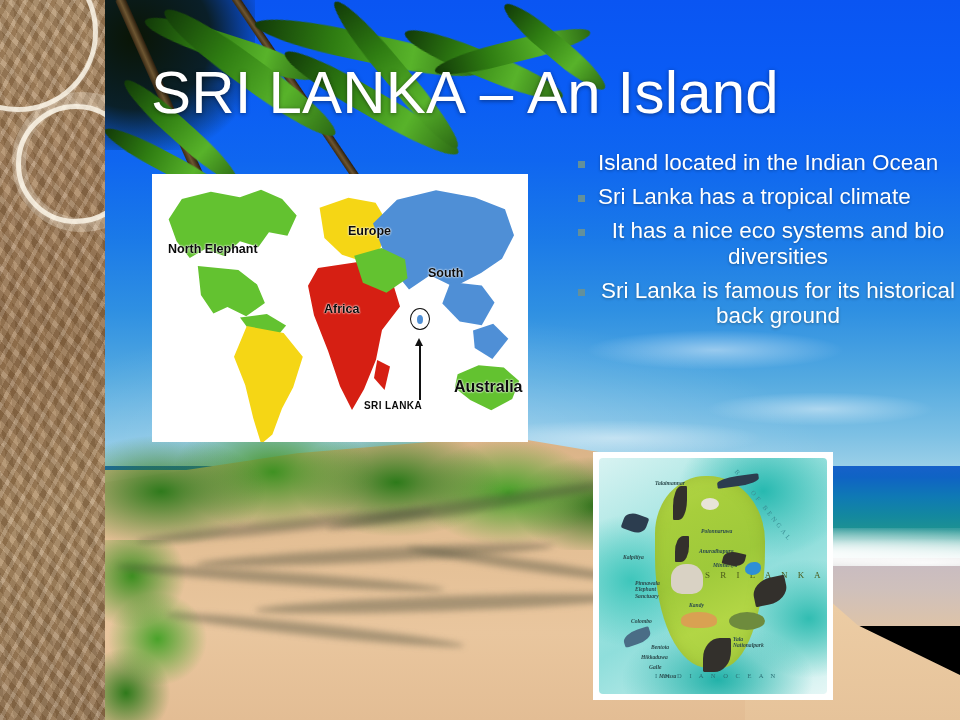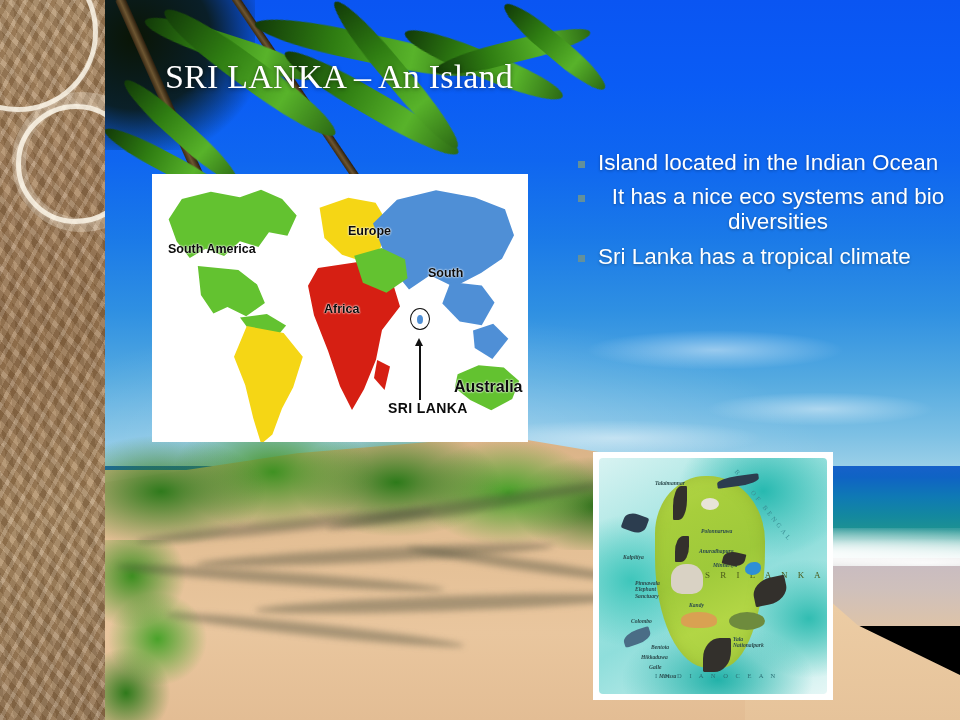--- a/index.html
+++ b/index.html
@@ -106,23 +106,23 @@
   .ring {
     position:absolute; border-radius:50%; border:5px solid rgba(255,250,238,.82);
     box-shadow:0 0 3px rgba(255,255,255,.35);
   }
   .ring-soft {
     position:absolute; border-radius:50%; border:14px solid rgba(255,248,232,.28);
   }
 
   
   .title {
-    position:absolute; left:165px; top:58px; width:700px;
-    font-size:34px; font-weight:400; color:#ffffff; letter-spacing:.2px;
-    font-family:Liberation Serif, serif;
+    position:absolute; left:151px; top:58px; width:700px;
+    font-size:60px; font-weight:400; color:#ffffff; letter-spacing:.2px;
+    font-family:Liberation Sans, sans-serif;
     text-shadow:0 1px 4px rgba(0,0,0,.45);
     white-space:nowrap;
   }
 
   
   .bullets { position:absolute; left:578px; top:150px; width:380px; }
   .bullet { display:flex; align-items:flex-start; margin-bottom:9px; }
   .bullet-mark {
     flex:0 0 auto; width:7px; height:7px; background:#63909b;
     margin-top:11px; margin-right:13px;
@@ -260,25 +260,29 @@
 
   <div class="title">SRI LANKA – An Island</div>
 
   <div class="bullets">
     <div class="bullet">
       <span class="bullet-mark"></span>
       <span class="bullet-text">Island located in the Indian Ocean</span>
     </div>
     <div class="bullet">
       <span class="bullet-mark"></span>
-      <span class="bullet-text">It has a nice eco systems and bio diversities</span>
+      <span class="bullet-text">Sri Lanka has a tropical climate</span>
     </div>
     <div class="bullet">
       <span class="bullet-mark"></span>
-      <span class="bullet-text">Sri Lanka has a tropical climate</span>
+      <span class="bullet-text">It has a nice eco systems and bio diversities</span>
+    </div>
+    <div class="bullet">
+      <span class="bullet-mark"></span>
+      <span class="bullet-text">Sri Lanka is famous for its historical back ground</span>
     </div>
   </div>
 
   <div class="worldmap">
 
     <div class="cont na" style="left:14px;top:14px;width:132px;height:92px;
          clip-path:polygon(2% 34%,12% 12%,34% 4%,56% 10%,72% 2%,88% 12%,99% 30%,92% 52%,78% 48%,70% 64%,56% 58%,44% 74%,30% 66%,18% 76%,8% 58%);"></div>
     <div class="cont na" style="left:38px;top:92px;width:78px;height:66px;
          clip-path:polygon(10% 0%,62% 6%,86% 28%,96% 56%,72% 76%,48% 62%,30% 72%,14% 44%);"></div>
     <div class="cont na" style="left:88px;top:140px;width:48px;height:34px;
@@ -305,26 +309,26 @@
          clip-path:polygon(12% 20%,60% 4%,96% 40%,58% 88%,16% 62%);"></div>
 
     <div class="cont au" style="left:300px;top:188px;width:70px;height:56px;
          clip-path:polygon(8% 22%,38% 6%,74% 10%,96% 34%,86% 66%,56% 86%,26% 68%,4% 46%);"></div>
 
     <div class="circle-marker" style="left:258px;top:134px;width:20px;height:22px;"></div>
     <div class="cont as" style="left:265px;top:141px;width:6px;height:9px;border-radius:50%;"></div>
     <div class="arrow-line" style="left:267px;top:172px;height:54px;"></div>
     <div class="arrow-head" style="left:263px;top:164px;"></div>
 
-    <div class="lbl" style="left:16px;top:68px;font-size:12.5px;">South America</div>
+    <div class="lbl" style="left:16px;top:68px;font-size:12.5px;">North Elephant</div>
     <div class="lbl" style="left:196px;top:50px;font-size:12.5px;">Europe</div>
     <div class="lbl" style="left:172px;top:128px;font-size:12.5px;">Africa</div>
     <div class="lbl" style="left:276px;top:92px;font-size:12.5px;">South</div>
     <div class="lbl" style="left:302px;top:204px;font-size:16px;">Australia</div>
-    <div class="lbl" style="left:236px;top:226px;font-size:14px;letter-spacing:.4px;">SRI LANKA</div>
+    <div class="lbl" style="left:212px;top:226px;font-size:10px;letter-spacing:.4px;">SRI LANKA</div>
   </div>
 
   <div class="slmap">
     <div class="slsea"></div>
     <div class="island"></div>
 
     <div class="slname" style="left:112px;top:118px;">S R I   L A N K A</div>
     <div class="oceanlbl" style="left:62px;top:220px;">I N D I A N   O C E A N</div>
     <div class="oceanlbl" style="left:146px;top:16px;transform:rotate(52deg);transform-origin:0 0;color:#3a8e94;">BAY OF BENGAL</div>
 

